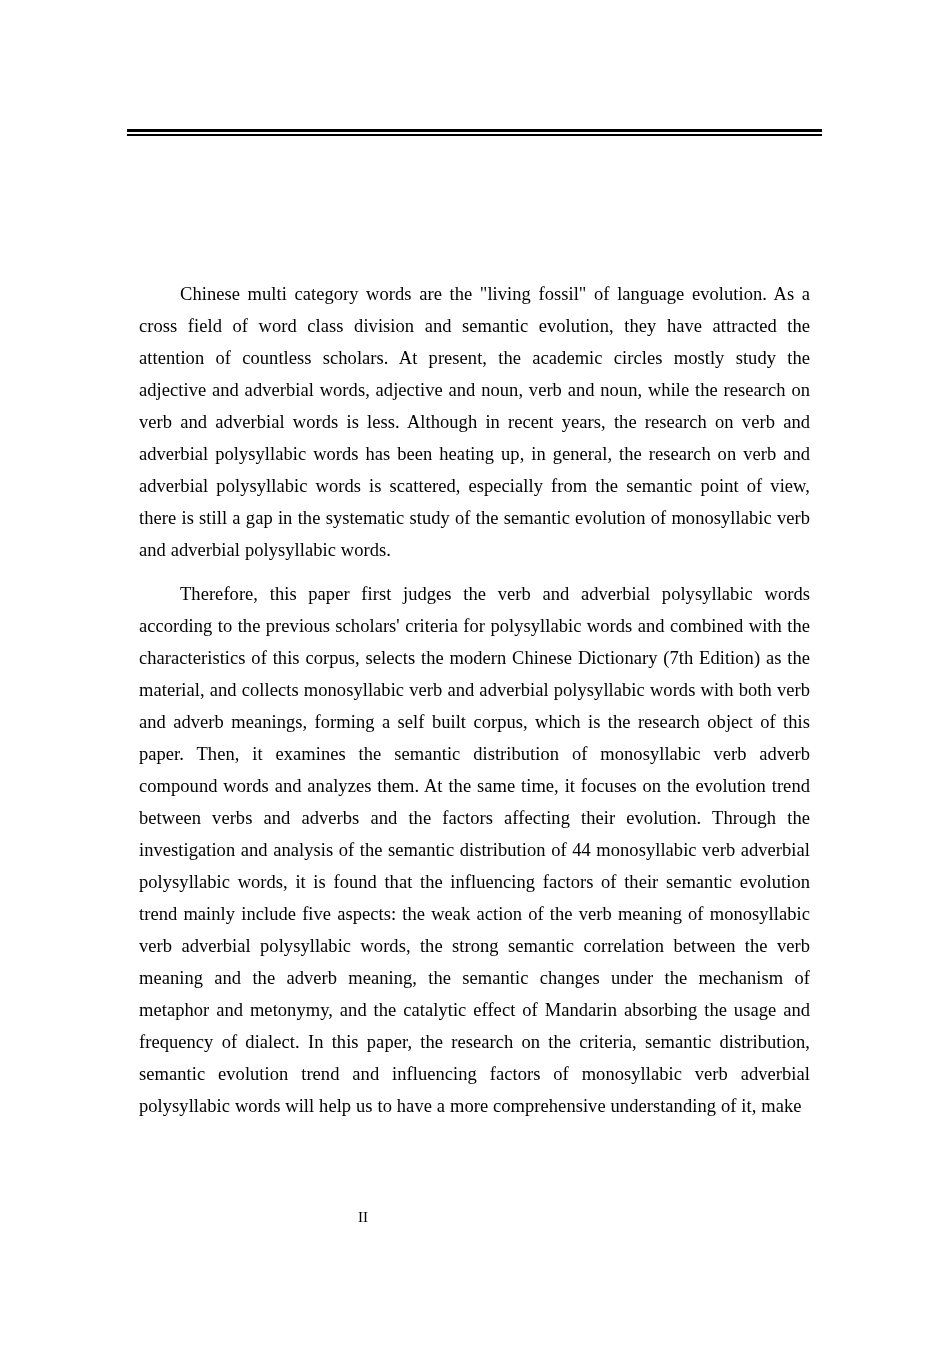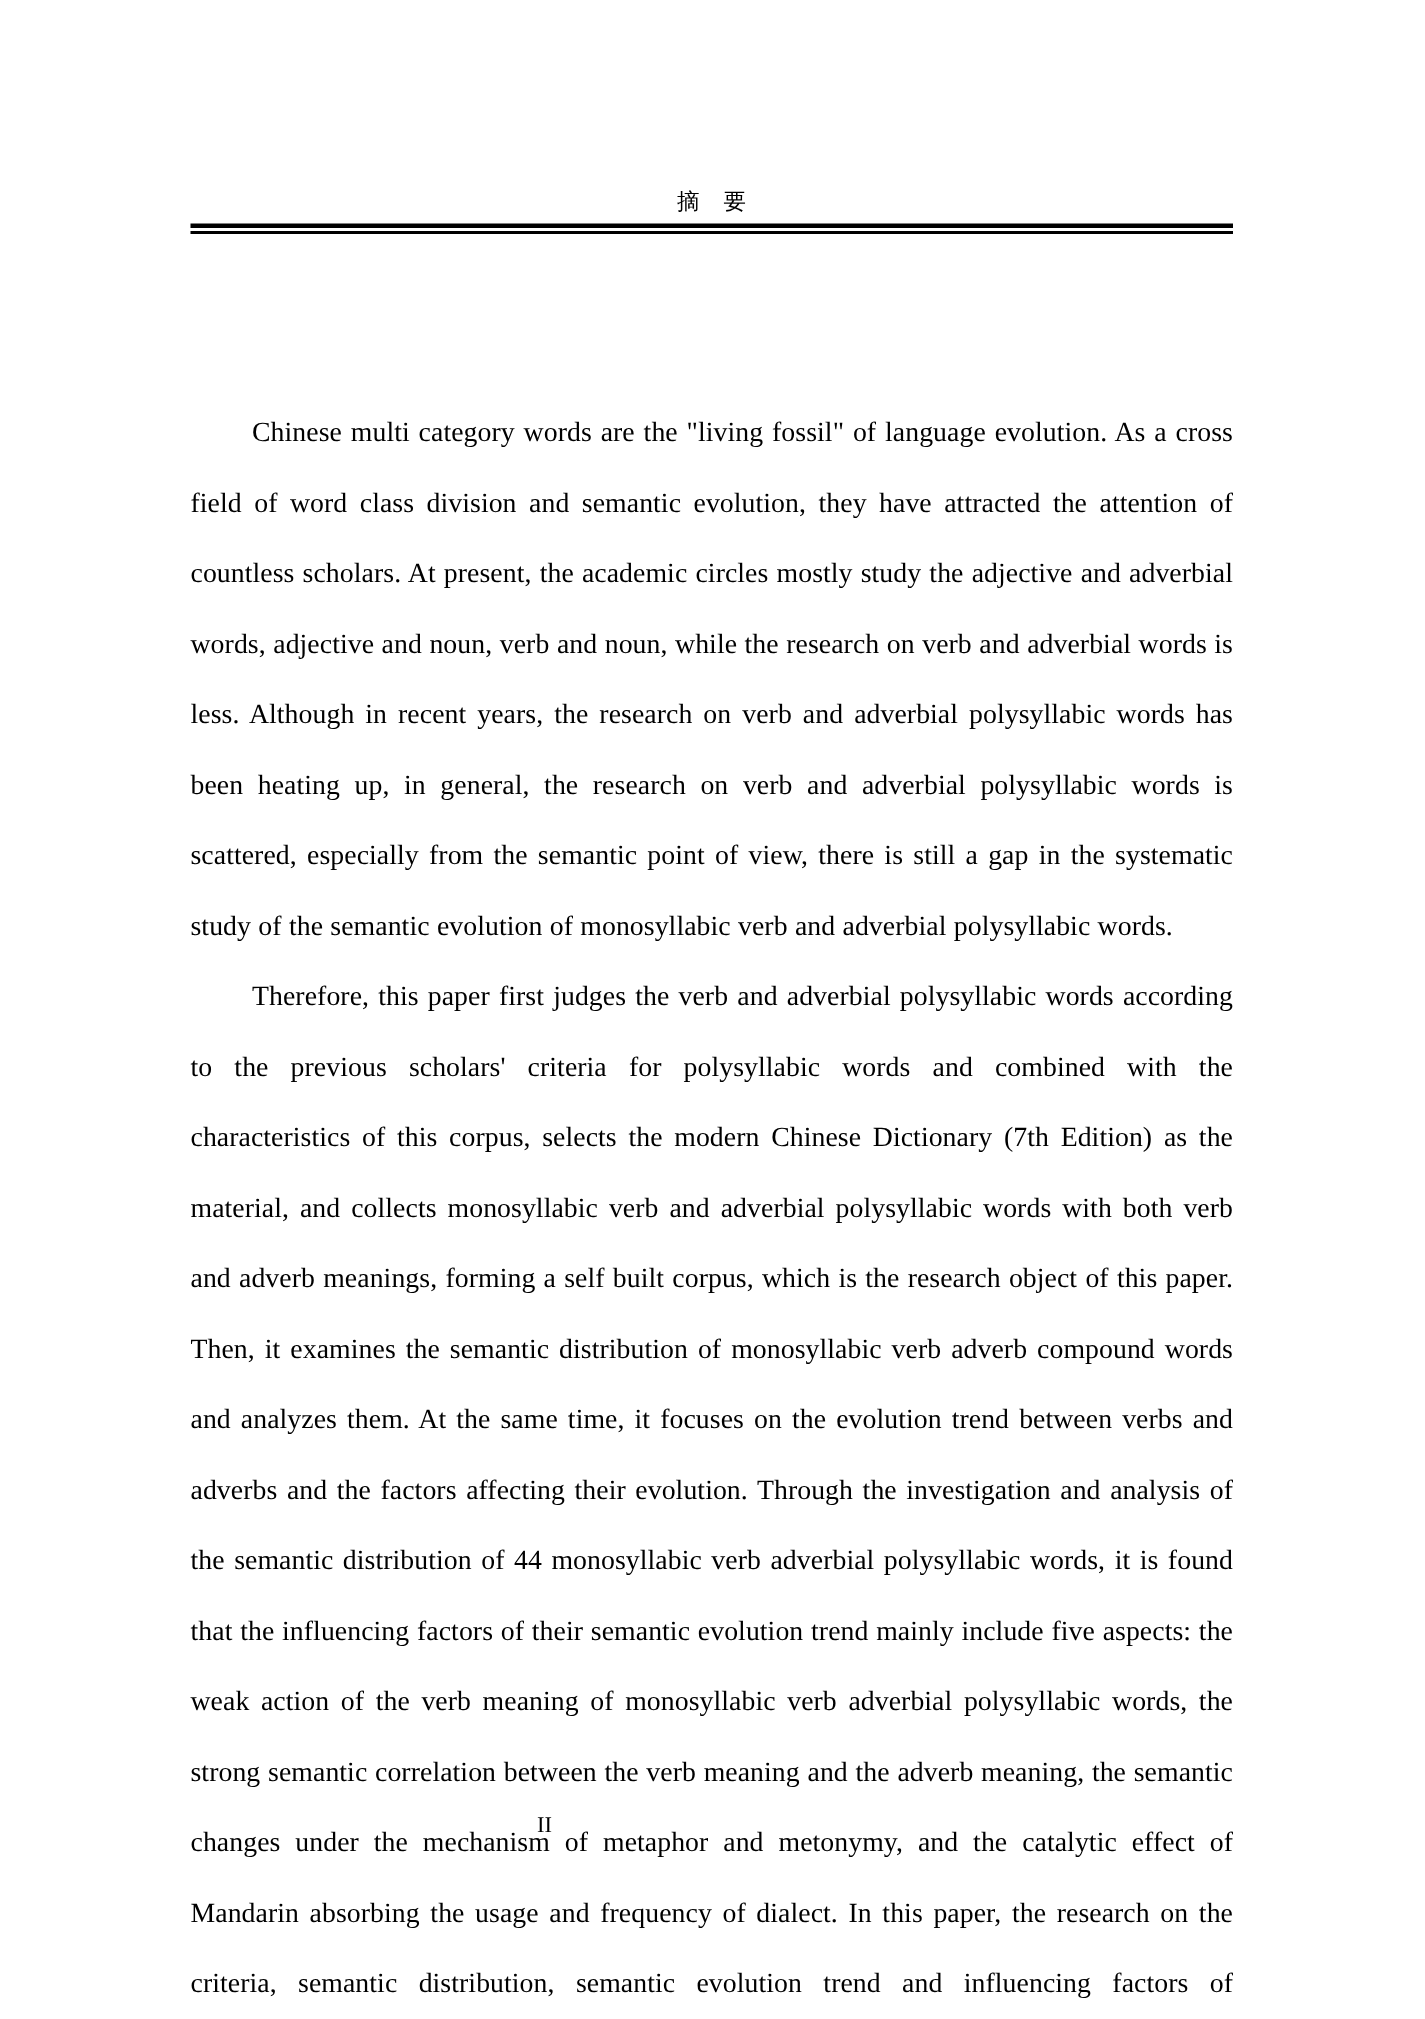--- a/index.html
+++ b/index.html
@@ -64,26 +64,26 @@
   }
 
   
   .body-text {
     position: absolute;
     left: 127px;
     top: 266px;
     width: 695px;
   }
   .body-text p {
-    margin: 0;
+    margin: 12px;
     text-align: justify;
     text-justify: inter-word;
     text-indent: 41px;
     font-size: 18.5px;
-    line-height: 47px;
+    line-height: 32px;
     letter-spacing: 0.05px;
     word-spacing: 0.2px;
   }
 
   
   .footer {
     position: absolute;
     left: 127px;
     top: 1207px;
     width: 472px;
@@ -91,21 +91,20 @@
     font-size: 15px;
     line-height: 20px;
   }
 </style>
 </head>
 <body>
 
 <div class="page">
 
   <div class="header">
-    <div class="header-title">摘　要</div>
     <div class="header-rule">
       <div class="rule-thick"></div>
       <div class="rule-gap"></div>
       <div class="rule-thin"></div>
     </div>
   </div>
 
 
   <div class="body-text">
     <p>Chinese multi category words are the "living fossil" of language evolution. As a cross field of word class division and semantic evolution, they have attracted the attention of countless scholars. At present, the academic circles mostly study the adjective and adverbial words, adjective and noun, verb and noun, while the research on verb and adverbial words is less. Although in recent years, the research on verb and adverbial polysyllabic words has been heating up, in general, the research on verb and adverbial polysyllabic words is scattered, especially from the semantic point of view, there is still a gap in the systematic study of the semantic evolution of monosyllabic verb and adverbial polysyllabic words.</p>

